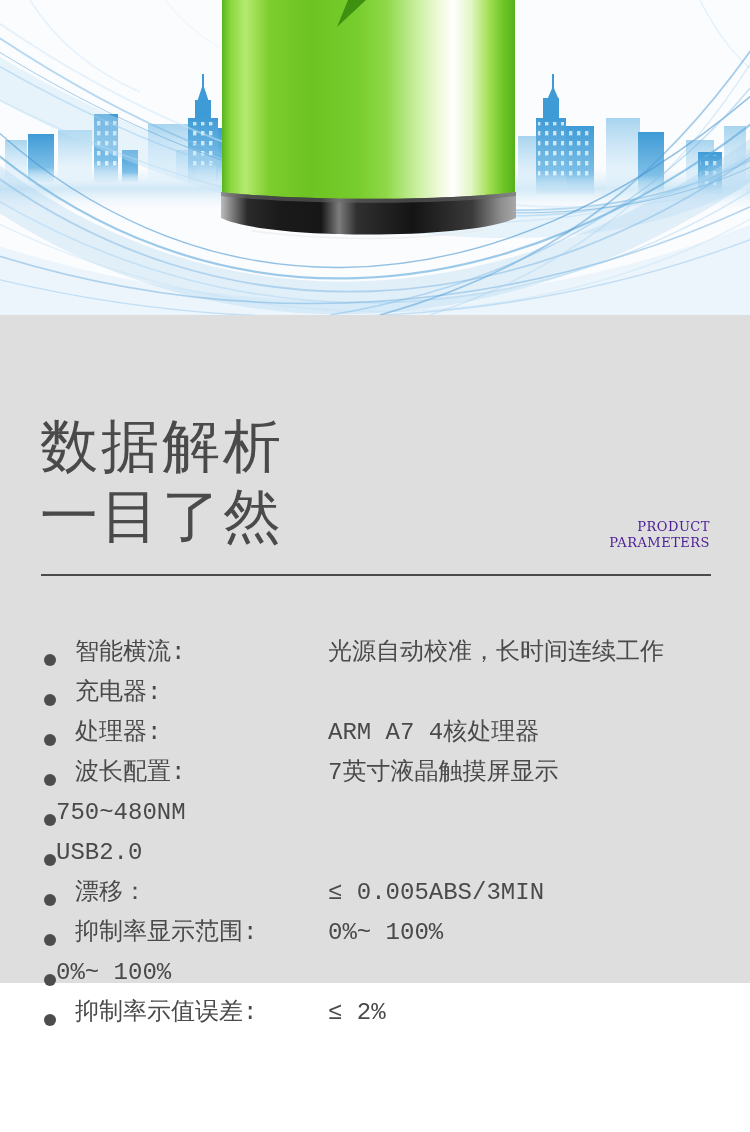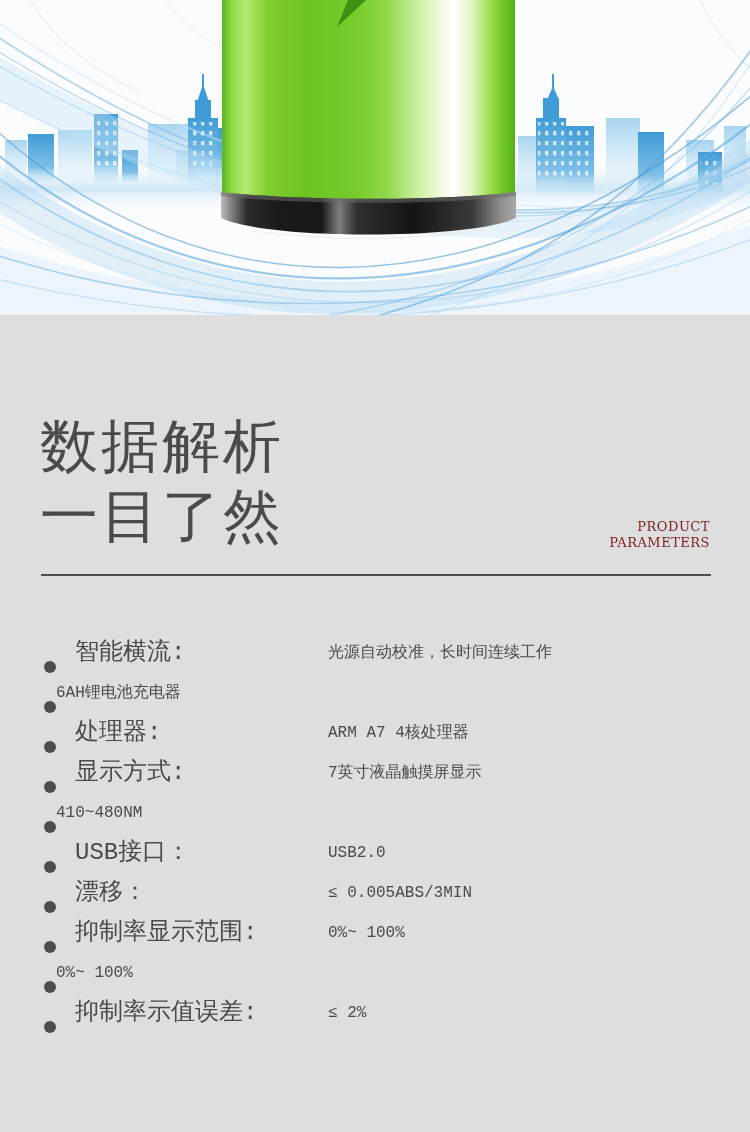--- a/index.html
+++ b/index.html
@@ -2,38 +2,38 @@
 <html><head>
 <meta charset="utf-8">
 <style>
   html,body{margin:0;padding:0;}
   body{
     width:750px;height:1132px;position:relative;overflow:hidden;
     background:#ffffff;font-family:"DejaVu Sans","Liberation Sans",sans-serif;
   }
   .hero{position:absolute;left:0;top:0;width:750px;height:315px;overflow:hidden;}
   .hero svg{display:block;}
-  .panel{position:absolute;left:0;top:315px;width:750px;height:817px;background:#dedede;text-decoration:underline;}
+  .panel{position:absolute;left:0;top:315px;width:750px;height:668px;background:#dedede;text-decoration:underline;}
   .title-block{
     position:absolute;left:40px;top:96px;
     font-family:"DejaVu Serif","Liberation Serif",serif;
     font-size:58px;line-height:70px;color:#4a4a4a;letter-spacing:3px;font-weight:500;
   }
   .pp-block{
     position:absolute;right:40px;top:204px;text-align:right;
     font-family:"DejaVu Serif","Liberation Serif",serif;
-    font-size:13px;line-height:16px;color:#7f1d1d;letter-spacing:.5px;
+    font-size:13px;line-height:16px;color:#4c1d95;letter-spacing:.5px;
   }
   .divider{position:absolute;left:41px;top:259px;width:670px;height:2px;background:#4b4b4b;}
   .spec-list{position:absolute;left:44px;top:318px;width:682px;
     font-family:"Liberation Mono","DejaVu Sans Mono",monospace;color:#4a4a4a;}
-  .spec-row{display:flex;align-items:flex-end;}
+  .spec-row{display:flex;align-items:center;}
   .bullet{flex:0 0 12px;width:12px;height:12px;border-radius:50%;background:#4d4d4d;margin-top:14px;}
   .spec-label{flex:0 0 253px;margin-left:19px;font-size:24px;line-height:40px;white-space:nowrap;}
-  .spec-value{flex:1;font-size:16px;line-height:40px;}
+  .spec-value{flex:1;font-size:24px;line-height:40px;}
   .spec-line{white-space:nowrap;}
 </style>
 </head>
 <body>
 
 <div class="hero">
   <svg width="750" height="315" viewBox="0 0 750 315" xmlns="http://www.w3.org/2000/svg">
     <defs>
       <linearGradient id="batGrad" x1="0" y1="0" x2="1" y2="0">
         <stop offset="0" stop-color="#58b51e"></stop>
@@ -171,53 +171,50 @@
   <div class="spec-row">
     <span class="bullet"></span>
     <span class="spec-label">智能横流:</span>
     <div class="spec-value">
           <div class="spec-line">光源自动校准，长时间连续工作</div>
         </div>
   </div>
 
   <div class="spec-row">
     <span class="bullet"></span>
-    <div class="spec-value">
-          <div class="spec-line">6AH锂电池充电器</div>
-        </div>
+    <span class="spec-label">充电器:</span>
   </div>
 
   <div class="spec-row">
     <span class="bullet"></span>
     <span class="spec-label">处理器:</span>
     <div class="spec-value">
           <div class="spec-line">ARM A7 4核处理器</div>
         </div>
   </div>
 
   <div class="spec-row">
     <span class="bullet"></span>
-    <span class="spec-label">显示方式:</span>
+    <span class="spec-label">波长配置:</span>
     <div class="spec-value">
           <div class="spec-line">7英寸液晶触摸屏显示</div>
         </div>
   </div>
 
 
 
   <div class="spec-row">
     <span class="bullet"></span>
     <div class="spec-value">
-          <div class="spec-line">410~480NM</div>
-        </div>
-  </div>
-
-  <div class="spec-row">
-    <span class="bullet"></span>
-    <span class="spec-label">USB接口：</span>
+          <div class="spec-line">750~480NM</div>
+        </div>
+  </div>
+
+  <div class="spec-row">
+    <span class="bullet"></span>
     <div class="spec-value">
           <div class="spec-line">USB2.0</div>
         </div>
   </div>
 
   <div class="spec-row">
     <span class="bullet"></span>
     <span class="spec-label">漂移：</span>
     <div class="spec-value">
           <div class="spec-line">≤ 0.005ABS/3MIN</div>

